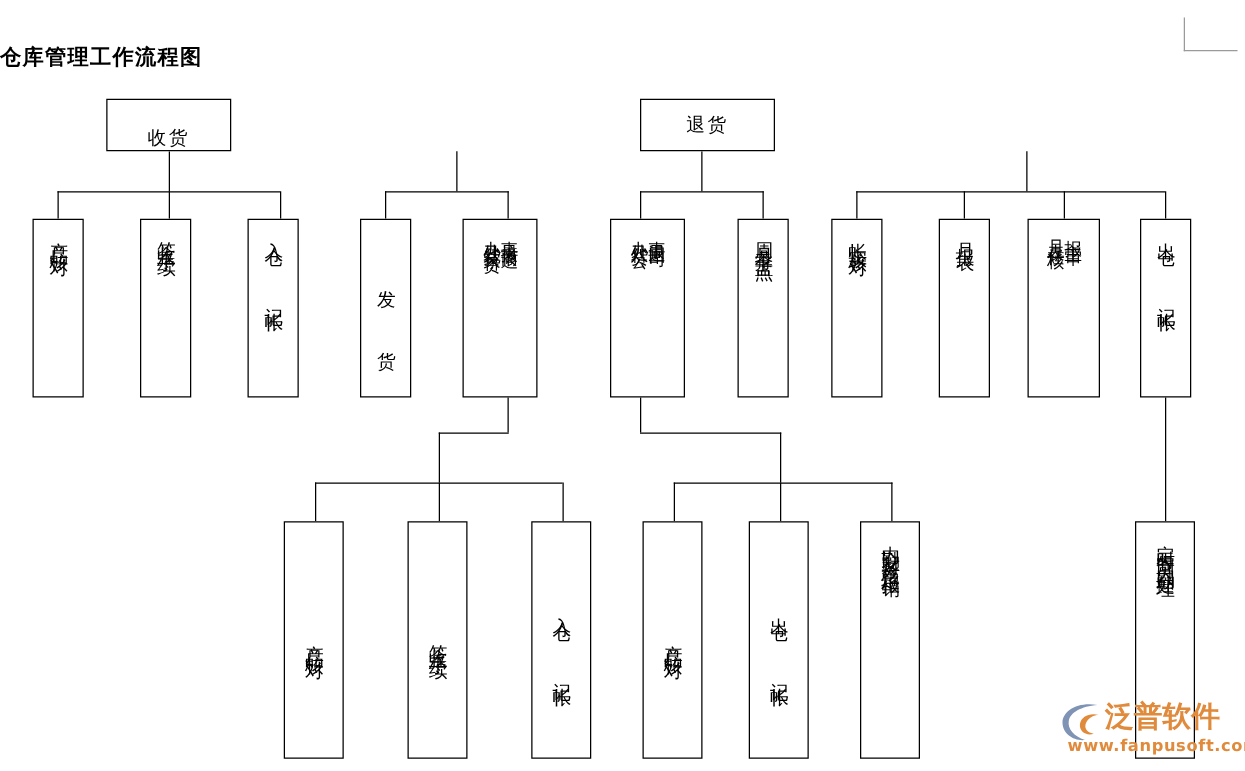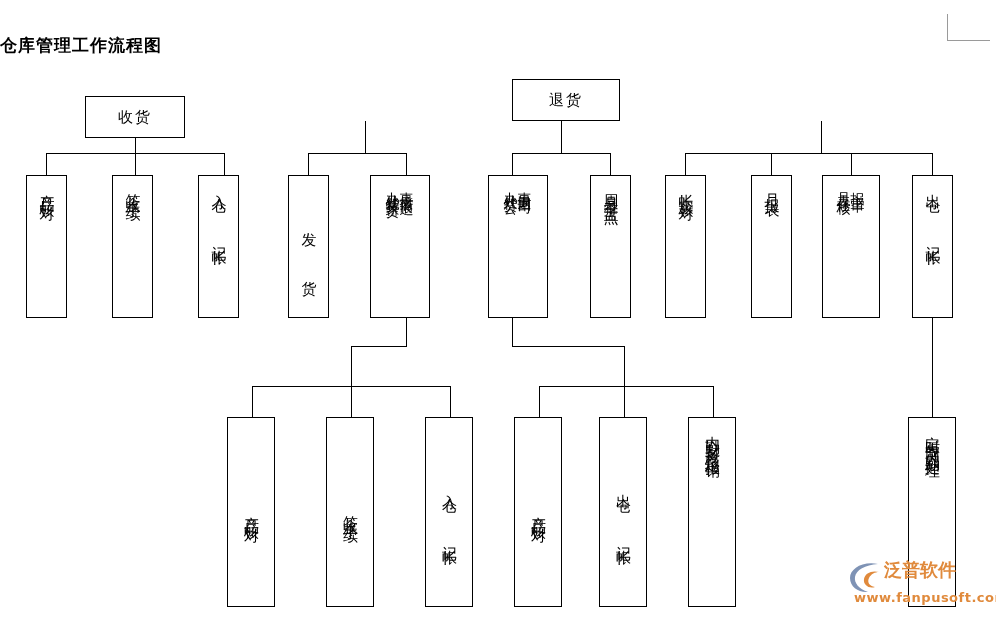--- a/index.html
+++ b/index.html
@@ -113,21 +113,21 @@
     position: absolute;
     left: 0px;
     top: 4px;
     width: 34px;
     height: 34px;
   }
   .wm-name {
     position: absolute;
     left: 36px;
     top: 2px;
-    font-size: 18px;
+    font-size: 23px;
     font-weight: bold;
     color: #e08a3c;
     letter-spacing: 0px;
     white-space: nowrap;
     font-family: "DejaVu Sans", "Liberation Sans", sans-serif;
   }
   .wm-url {
     position: absolute;
     left: 6px;
     top: 34px;
@@ -182,21 +182,21 @@
   <div class="ln vline" style="left:512px; top:316px; height:30px;"></div>
   <div class="ln hline" style="left:512px; top:346px; width:113px;"></div>
   <div class="ln vline" style="left:624px; top:346px; height:40px;"></div>
   <div class="ln hline" style="left:539px; top:386px; width:175px;"></div>
   <div class="ln vline" style="left:539px; top:386px; height:31px;"></div>
   <div class="ln vline" style="left:624px; top:386px; height:31px;"></div>
   <div class="ln vline" style="left:713px; top:386px; height:31px;"></div>
 
   <div class="ln vline" style="left:932px; top:316px; height:101px;"></div>
 
-  <div class="node h" style="left:85px;  top:96px;  width:100px; height:42px;">
+  <div class="node h" style="left:85px;  top:79px;  width:100px; height:42px;align-items:flex-end;">
     <span class="lbl">收货</span>
   </div>
   <div class="node h" style="left:512px; top:79px;  width:108px; height:42px;">
     <span class="lbl">退货</span>
   </div>
 
   <div class="node v" style="left:26px;  top:175px; width:41px;  height:143px;">
     <span class="vtext">产品核对</span>
   </div>
   <div class="node v" style="left:112px; top:175px; width:41px;  height:143px;">

